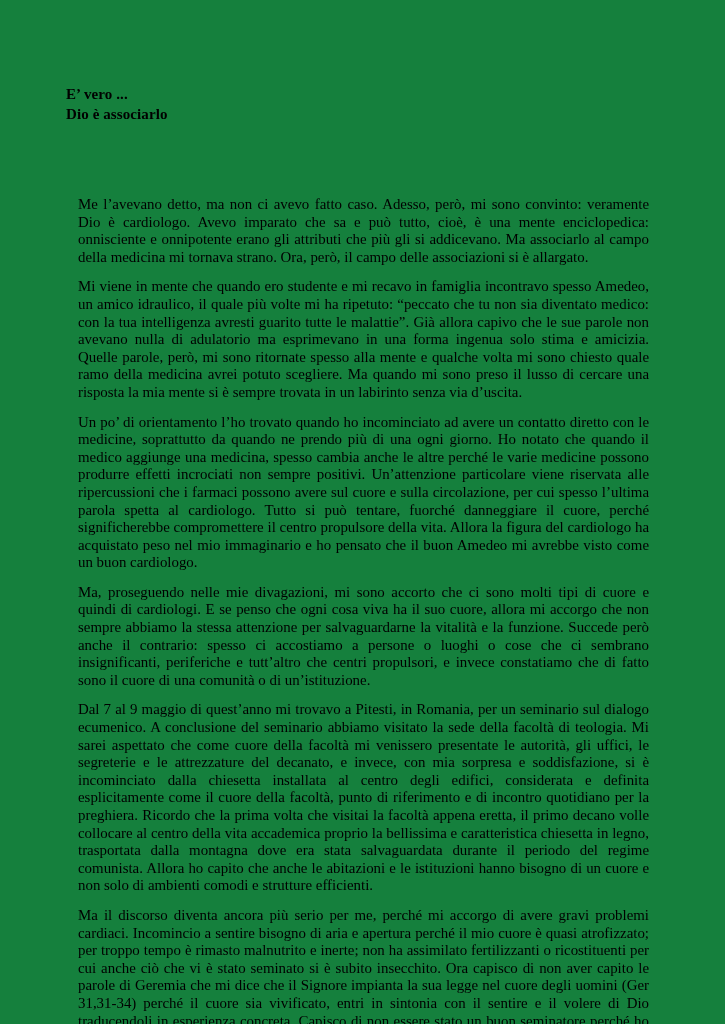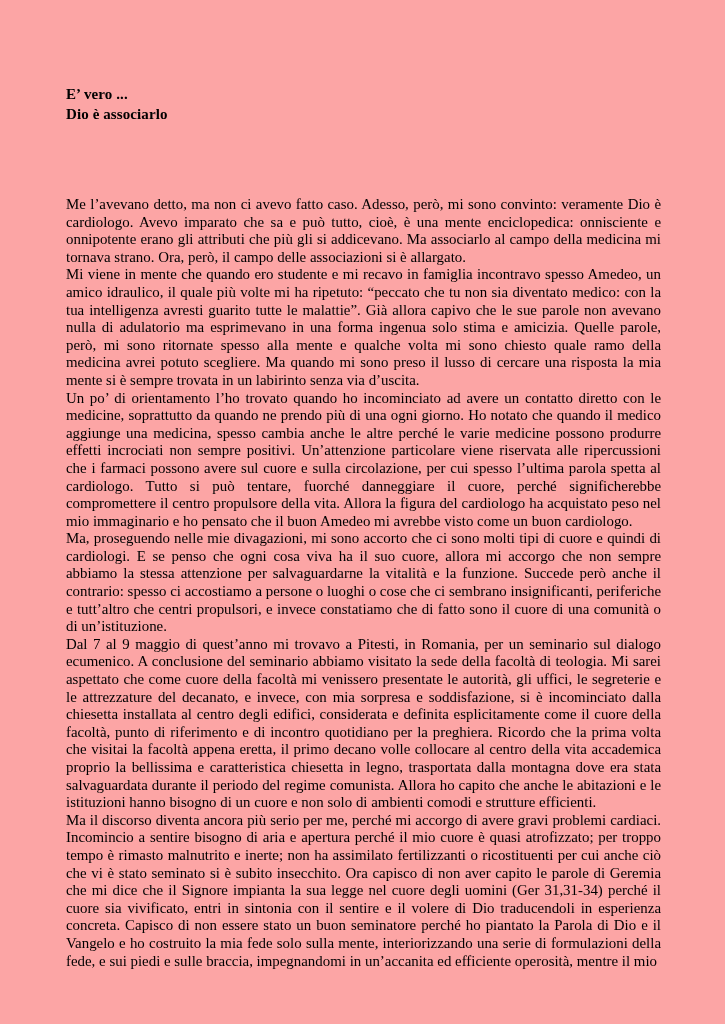--- a/index.html
+++ b/index.html
@@ -5,41 +5,41 @@
   html, body {
     margin: 0;
     padding: 0;
     background: #ffffff;
   }
   .page {
     position: relative;
     width: 725px;
     height: 1024px;
     box-sizing: border-box;
-    background: #fca5a5;
+    background: #15803d;
     color: #000000;
     padding: 84px 64px 40px 66px;
     overflow: hidden;
     font-family: "Liberation Serif", "DejaVu Serif", serif;
   }
   .doc-title {
     margin: 0;
     font-size: 15px;
     font-weight: bold;
     line-height: 20px;
     letter-spacing: 0.1px;
   }
   .doc-body {
     margin-top: 72px;
     font-size: 14.9px;
     line-height: 17.6px;
     text-align: justify;
   }
   .para {
-    margin: 0;
+    margin: 12px;
     padding: 0;
   }
 </style>
 </head>
 <body>
 
 <div class="page">
   <h1 class="doc-title">
     <span>E’ vero ...</span><br>
     <span>Dio è associarlo</span>

